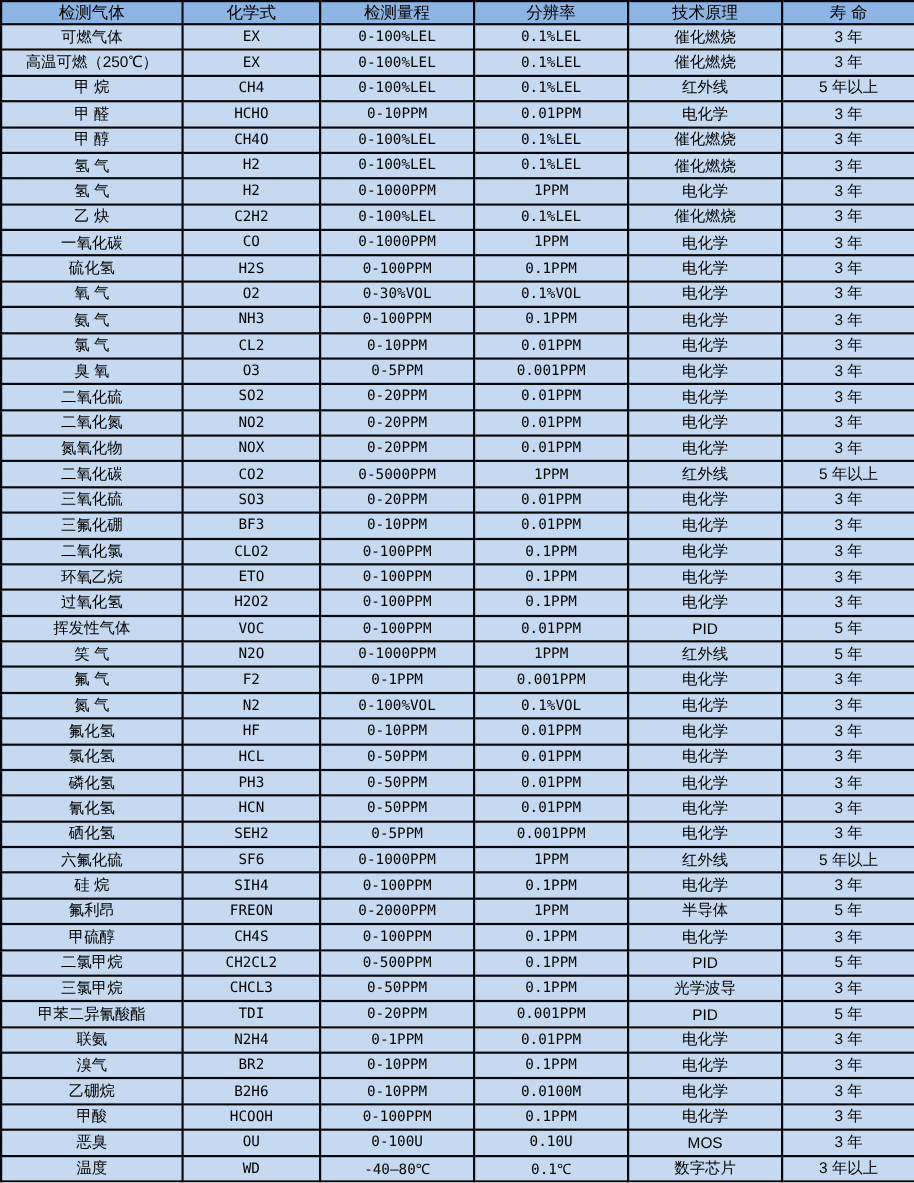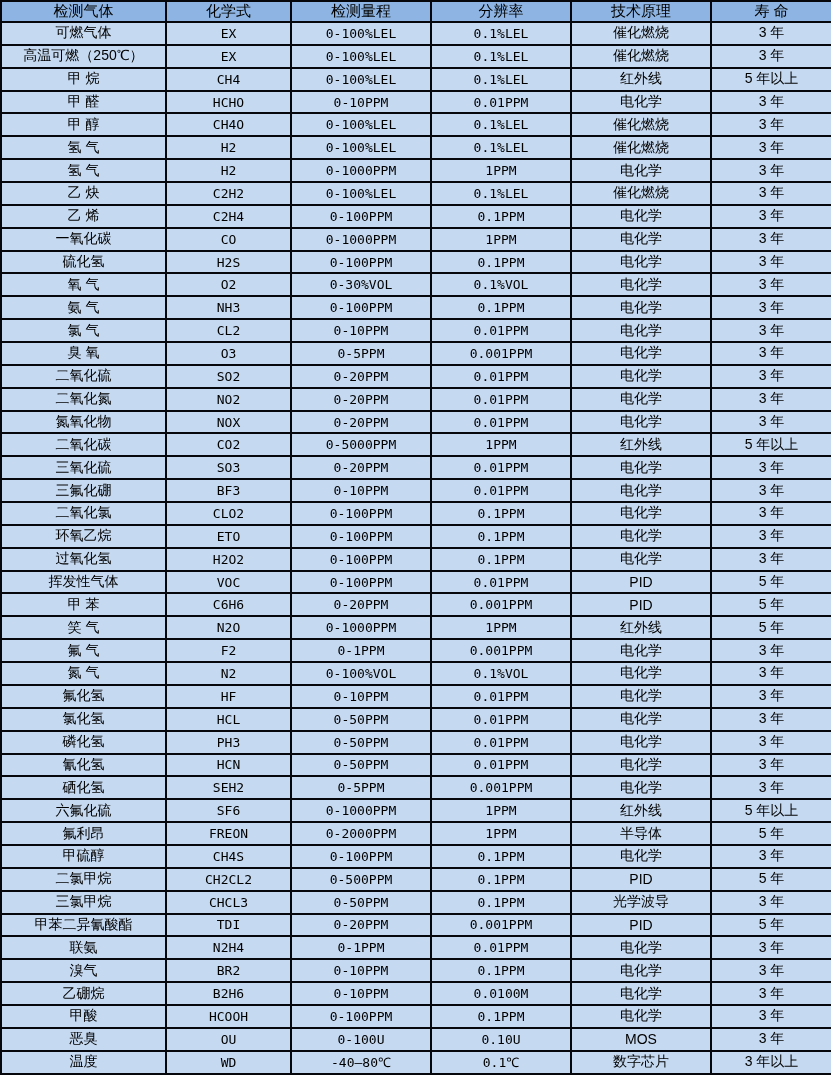--- a/index.html
+++ b/index.html
@@ -132,28 +132,20 @@
       </tr>
       <tr>
         <td>乙 炔</td>
         <td class="mono">C2H2</td>
         <td class="mono">0-100%LEL</td>
         <td class="mono">0.1%LEL</td>
         <td>催化燃烧</td>
         <td>3 年</td>
       </tr>
       <tr>
-        <td>乙 烯</td>
-        <td class="mono">C2H4</td>
-        <td class="mono">0-100PPM</td>
-        <td class="mono">0.1PPM</td>
-        <td>电化学</td>
-        <td>3 年</td>
-      </tr>
-      <tr>
         <td>一氧化碳</td>
         <td class="mono">CO</td>
         <td class="mono">0-1000PPM</td>
         <td class="mono">1PPM</td>
         <td>电化学</td>
         <td>3 年</td>
       </tr>
       <tr>
         <td>硫化氢</td>
         <td class="mono">H2S</td>
@@ -268,28 +260,20 @@
       </tr>
       <tr>
         <td>挥发性气体</td>
         <td class="mono">VOC</td>
         <td class="mono">0-100PPM</td>
         <td class="mono">0.01PPM</td>
         <td>PID</td>
         <td>5 年</td>
       </tr>
       <tr>
-        <td>甲 苯</td>
-        <td class="mono">C6H6</td>
-        <td class="mono">0-20PPM</td>
-        <td class="mono">0.001PPM</td>
-        <td>PID</td>
-        <td>5 年</td>
-      </tr>
-      <tr>
         <td>笑 气</td>
         <td class="mono">N2O</td>
         <td class="mono">0-1000PPM</td>
         <td class="mono">1PPM</td>
         <td>红外线</td>
         <td>5 年</td>
       </tr>
       <tr>
         <td>氟 气</td>
         <td class="mono">F2</td>
@@ -346,20 +330,28 @@
         <td>电化学</td>
         <td>3 年</td>
       </tr>
       <tr>
         <td>六氟化硫</td>
         <td class="mono">SF6</td>
         <td class="mono">0-1000PPM</td>
         <td class="mono">1PPM</td>
         <td>红外线</td>
         <td>5 年以上</td>
+      </tr>
+      <tr>
+        <td>硅 烷</td>
+        <td class="mono">SIH4</td>
+        <td class="mono">0-100PPM</td>
+        <td class="mono">0.1PPM</td>
+        <td>电化学</td>
+        <td>3 年</td>
       </tr>
       <tr>
         <td>氟利昂</td>
         <td class="mono">FREON</td>
         <td class="mono">0-2000PPM</td>
         <td class="mono">1PPM</td>
         <td>半导体</td>
         <td>5 年</td>
       </tr>
       <tr>

